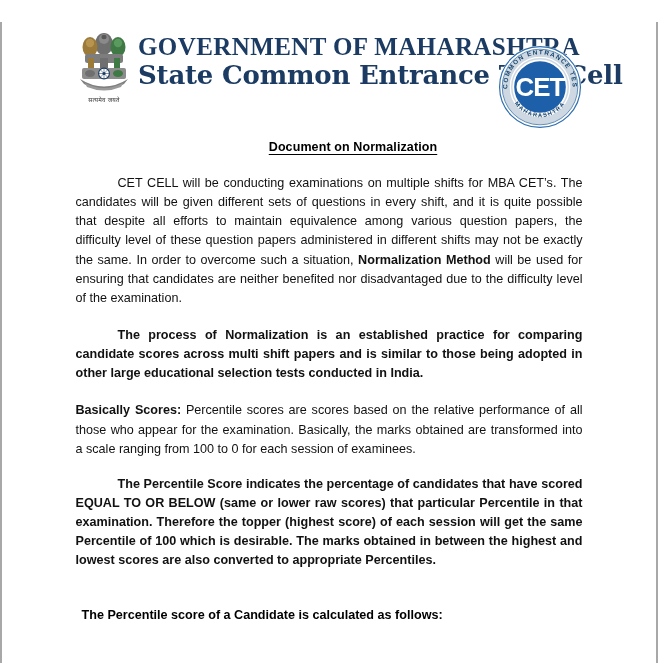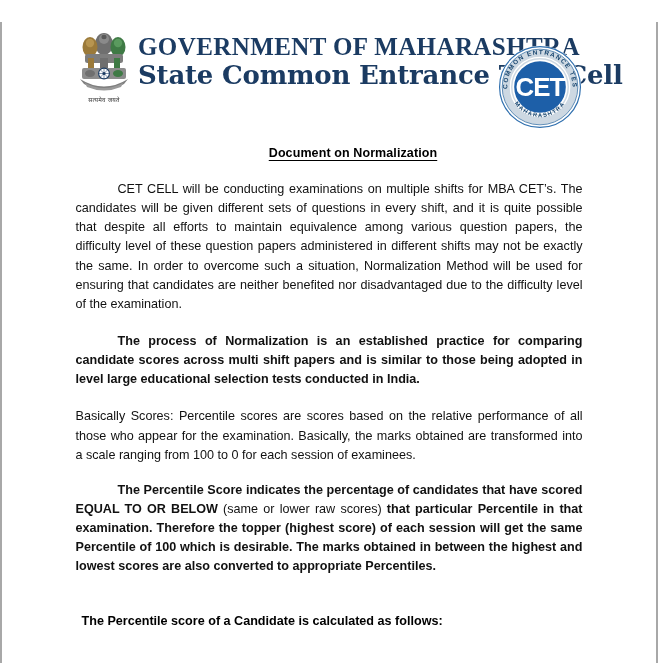--- a/index.html
+++ b/index.html
@@ -90,21 +90,21 @@
     height: 86px;
   }
 
   
   .doc-title {
     text-align: center;
     font-size: 12.5px;
     font-weight: bold;
     text-decoration: underline;
     text-underline-offset: 3px;
-    margin-top: 12px;
+    margin-top: 6px;
     letter-spacing: 0.1px;
     padding-left: 48px;
   }
 
   
   .content {
     margin: 0 auto;
     padding: 0;
     width: 507px;
   }
@@ -130,22 +130,22 @@
   .sp-6 { height: 13px; }
 
   .last-line {
     font-size: 12.6px;
     font-weight: bold;
     line-height: 1.52;
     margin: 0;
     padding-left: 6px;
   }
 
-  b, strong { font-weight: normal; }
-  .reg { font-weight: normal; }
+  b, strong { font-weight: bold; }
+  .reg { font-weight: bold; }
 </style>
 </head>
 <body>
 
 <div id="page">
 
   <div class="header">
 
     <div class="emblem">
       <svg class="emblem-cap" width="56" height="70" viewBox="0 0 56 70">
@@ -216,21 +216,21 @@
   <div class="doc-title">Document on Normalization</div>
 
   <div class="content">
 
     <div class="sp-1"></div>
 
     <p class="para indent"><span>CET CELL will be conducting examinations on multiple shifts for MBA CET’s. The candidates will be given different sets of questions in every shift, and it is quite possible that despite all efforts to maintain equivalence among various question papers, the difficulty level of these question papers administered in different shifts may not be exactly the same. In order to overcome such a situation, </span><b>Normalization Method</b><span> will be used for ensuring that candidates are neither benefited nor disadvantaged due to the difficulty level of the examination.</span></p>
 
     <div class="sp-2"></div>
 
-    <p class="para indent bold">The process of Normalization is an established practice for comparing candidate scores across multi shift papers and is similar to those being adopted in level large educational selection tests conducted in India.</p>
+    <p class="para indent bold">The process of Normalization is an established practice for comparing candidate scores across multi shift papers and is similar to those being adopted in other large educational selection tests conducted in India.</p>
 
     <div class="sp-3"></div>
 
     <p class="para"><b>Basically Scores:</b><span> Percentile scores are scores based on the relative performance of all those who appear for the examination. Basically, the marks obtained are transformed into a scale ranging from 100 to 0 for each session of examinees.</span></p>
 
     <div class="sp-4"></div>
 
     <p class="para indent bold"><span>The Percentile Score indicates the percentage of candidates that have scored EQUAL TO OR BELOW </span><span class="reg">(same or lower raw scores)</span><span> that particular Percentile in that examination. Therefore the topper (highest score) of each session will get the same Percentile of 100 which is desirable. The marks obtained in between the highest and lowest scores are also converted to appropriate Percentiles.</span></p>
 
     <div class="sp-5"></div>

